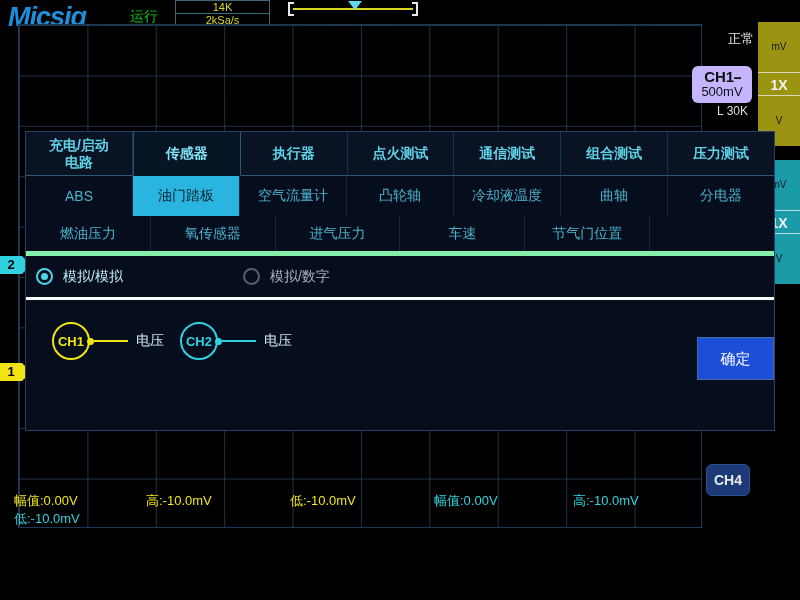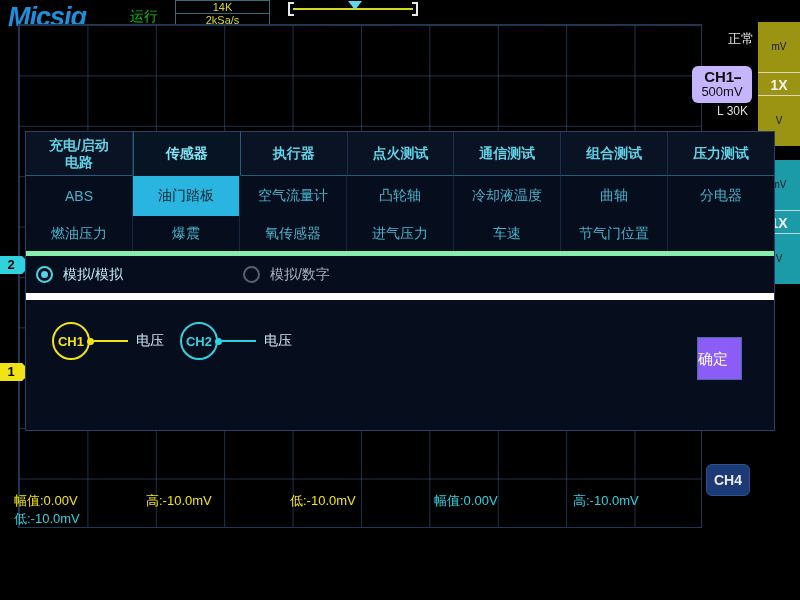--- a/index.html
+++ b/index.html
@@ -156,21 +156,21 @@
     font-size: 14px; color: #49b2cc;
     border-right: 1px solid #15283f;
   }
   .subitem:last-child { border-right: none; }
   .subitem.sel { background: #2ab4e0; color: #04222c; }
   .subrow.r2 { border-bottom: 5px solid #86efac; }
   .subrow.r2 .subitem.empty { border-right: none; }
 
   .radiorow {
     display: flex; align-items: center; height: 44px;
-    padding-left: 10px; border-bottom: 7px solid #ffffff;
+    padding-left: 10px; border-bottom: 3px solid #ffffff;
   }
   .radio { display: flex; align-items: center; margin-right: 120px; }
   .radio .dot {
     width: 17px; height: 17px; border-radius: 50%;
     border: 2px solid #4fd4e8; margin-right: 10px; position: relative;
   }
   .radio .dot.off { border-color: #55606e; }
   .radio .dot.on::after {
     content: ""; position: absolute; left: 3px; top: 3px;
     width: 7px; height: 7px; border-radius: 50%; background: #4fd4e8;
@@ -190,23 +190,23 @@
   .chanode .pin { width: 7px; height: 7px; border-radius: 50%; margin-left: -3px; }
   .chanode .pin.y { background: #f2e414; }
   .chanode .pin.c { background: #31d2e0; }
   .chanode .wire { width: 34px; height: 2px; }
   .chanode .wire.y { background: #f2e414; }
   .chanode .wire.c { background: #31d2e0; }
   .chanode .sig { margin-left: 8px; font-size: 14px; color: #cfe6ee; }
 
   .ok-btn {
     position: absolute; left: 697px; top: 337px;
-    width: 45px; height: 43px;
-    background: #8b5cf6; border: 1px solid #4a6aa8;
-    color: #ffffff; font-size: 15px; text-align: left; line-height: 41px;
+    width: 77px; height: 43px;
+    background: #1d4ed8; border: 1px solid #4a6aa8;
+    color: #ffffff; font-size: 15px; text-align: center; line-height: 41px;
   }
 
   
   .toolbar { position: absolute; left: 0; top: 530px; width: 800px; height: 70px; background: #000; }
 </style>
 </head>
 <body>
 
 <div id="root">
 
@@ -280,21 +280,20 @@
       <div class="subitem sel">油门踏板</div>
       <div class="subitem">空气流量计</div>
       <div class="subitem">凸轮轴</div>
       <div class="subitem">冷却液温度</div>
       <div class="subitem">曲轴</div>
       <div class="subitem">分电器</div>
     </div>
 
     <div class="subrow r2">
       <div class="subitem">燃油压力</div>
-      <div class="subitem">爆震</div>
       <div class="subitem">氧传感器</div>
       <div class="subitem">进气压力</div>
       <div class="subitem">车速</div>
       <div class="subitem">节气门位置</div>
       <div class="subitem empty"></div>
     </div>
 
     <div class="radiorow">
       <div class="radio">
         <span class="dot on"></span>

